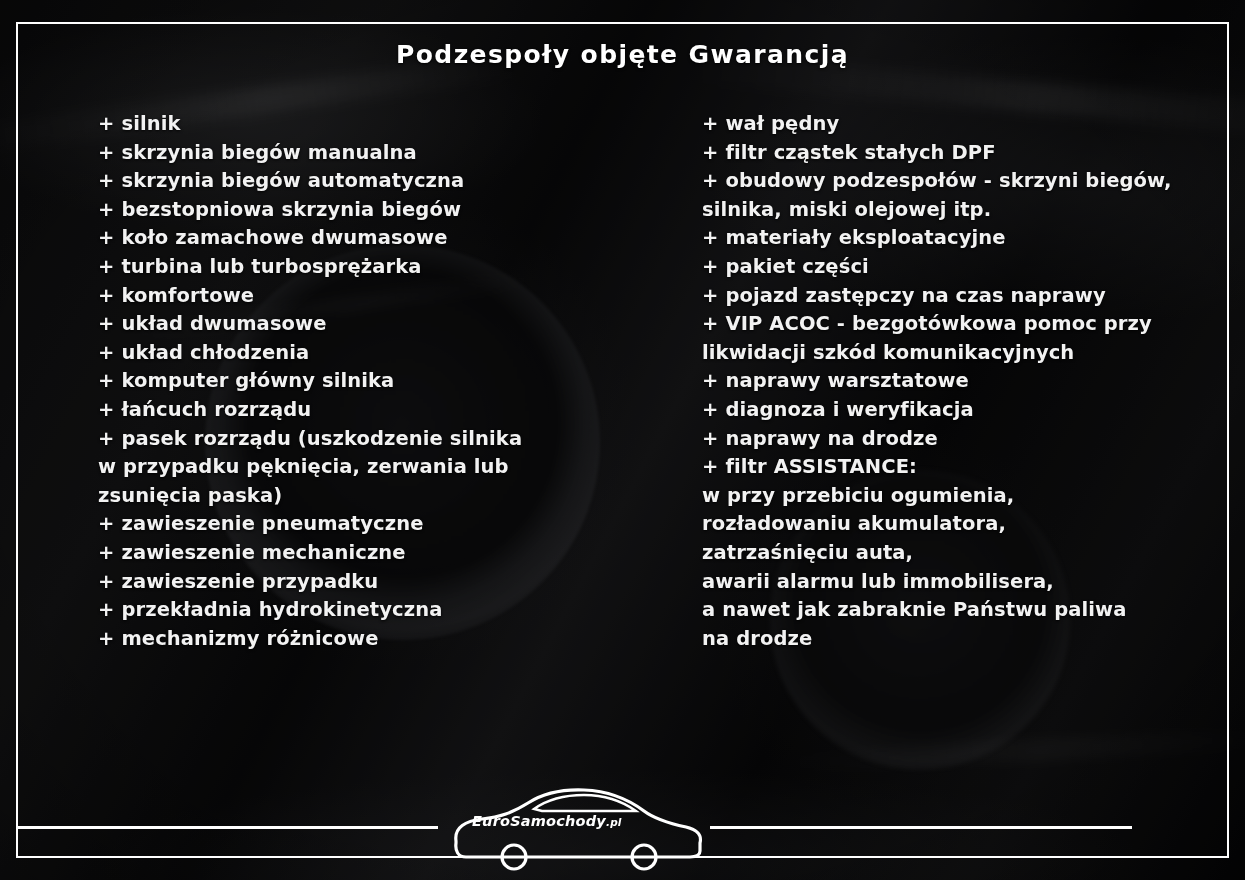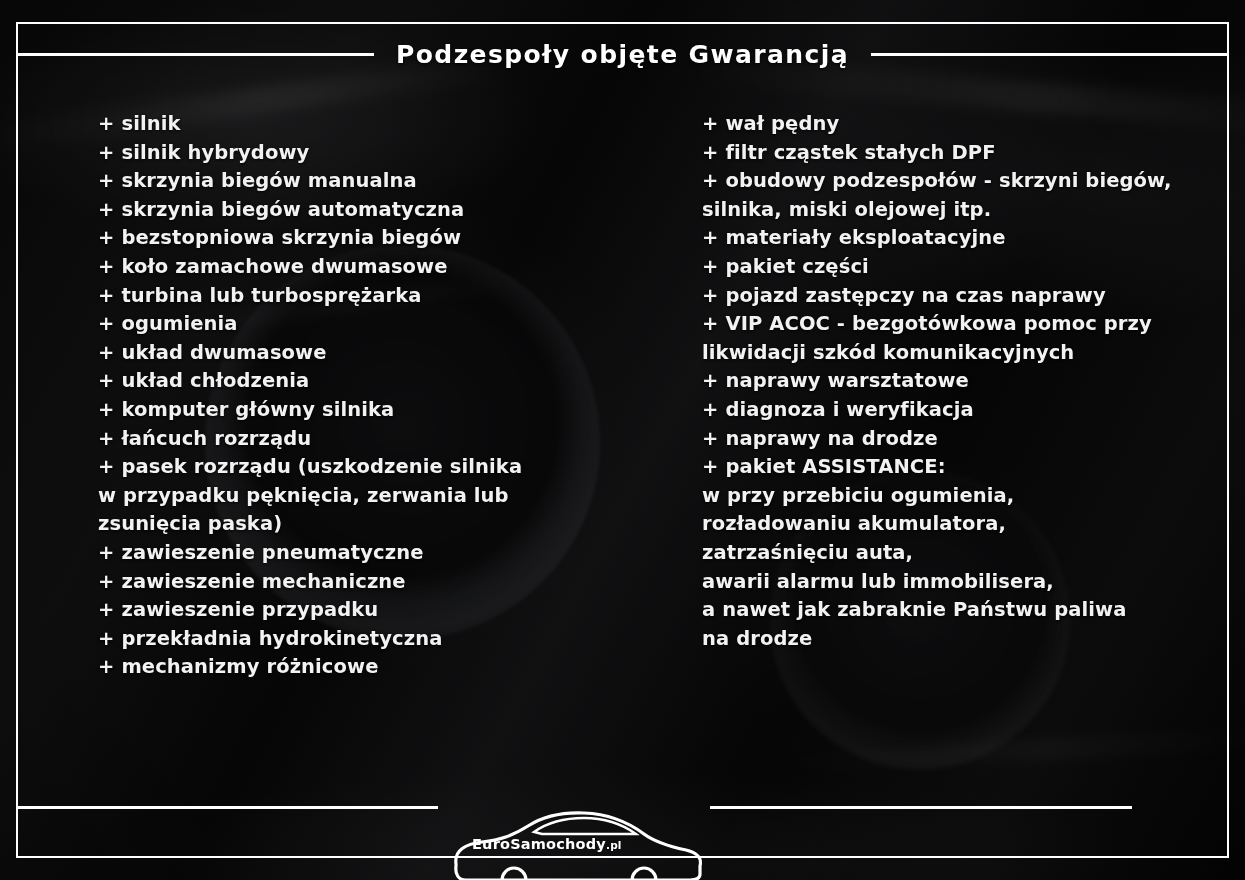--- a/index.html
+++ b/index.html
@@ -75,20 +75,21 @@
   }
 
   
   .title-row {
     position: absolute;
     left: 16px; top: 36px;
     width: 1213px;
     height: 36px;
     display: flex;
     align-items: center;
+    flex-direction: column;
   }
   .rule {
     height: 3px;
     background: #ffffff;
     flex: 1 1 auto;
   }
   .rule.left  { margin-right: 0; }
   .rule.right { margin-left: 0; }
   .title {
     color: #ffffff;
@@ -128,21 +129,22 @@
   ul.items li .plus { margin-right: 7px; }
   ul.items li.cont { padding-left: 0; }
 
   
   .footer-row {
     position: absolute;
     left: 16px; top: 806px;
     width: 1116px;
     height: 42px;
     display: flex;
-    align-items: flex-start;
+    align-items: center;
+    font-style: italic;
   }
   .footer-rule {
     height: 3px;
     background: #ffffff;
     flex: 1 1 auto;
   }
   .logo-wrap {
     position: relative;
     width: 272px;
     height: 88px;
@@ -192,27 +194,26 @@
     <div class="rule left"></div>
     <div class="title">Podzespoły objęte Gwarancją</div>
     <div class="rule right"></div>
   </div>
 
   <div class="columns">
 
     <div class="col col-left">
       <ul class="items">
         <li><span class="plus">+</span><span>silnik</span></li>
-        <li><span class="plus">+</span><span>silnik hybrydowy</span></li>
         <li><span class="plus">+</span><span>skrzynia biegów manualna</span></li>
         <li><span class="plus">+</span><span>skrzynia biegów automatyczna</span></li>
         <li><span class="plus">+</span><span>bezstopniowa skrzynia biegów</span></li>
         <li><span class="plus">+</span><span>koło zamachowe dwumasowe</span></li>
         <li><span class="plus">+</span><span>turbina lub turbosprężarka</span></li>
-        <li><span class="plus">+</span><span>ogumienia</span></li>
+        <li><span class="plus">+</span><span>komfortowe</span></li>
         <li><span class="plus">+</span><span>układ dwumasowe</span></li>
         <li><span class="plus">+</span><span>układ chłodzenia</span></li>
         <li><span class="plus">+</span><span>komputer główny silnika</span></li>
         <li><span class="plus">+</span><span>łańcuch rozrządu</span></li>
         <li><span class="plus">+</span><span>pasek rozrządu (uszkodzenie silnika
  w przypadku pęknięcia, zerwania lub
  zsunięcia paska)</span></li>
         <li><span class="plus">+</span><span>zawieszenie pneumatyczne</span></li>
         <li><span class="plus">+</span><span>zawieszenie mechaniczne</span></li>
         <li><span class="plus">+</span><span>zawieszenie przypadku</span></li>
@@ -228,21 +229,21 @@
         <li><span class="plus">+</span><span>obudowy podzespołów - skrzyni biegów,
  silnika, miski olejowej itp.</span></li>
         <li><span class="plus">+</span><span>materiały eksploatacyjne</span></li>
         <li><span class="plus">+</span><span>pakiet części</span></li>
         <li><span class="plus">+</span><span>pojazd zastępczy na czas naprawy</span></li>
         <li><span class="plus">+</span><span>VIP ACOC - bezgotówkowa pomoc przy
  likwidacji szkód komunikacyjnych</span></li>
         <li><span class="plus">+</span><span>naprawy warsztatowe</span></li>
         <li><span class="plus">+</span><span>diagnoza i weryfikacja</span></li>
         <li><span class="plus">+</span><span>naprawy na drodze</span></li>
-        <li><span class="plus">+</span><span>pakiet ASSISTANCE:</span></li>
+        <li><span class="plus">+</span><span>filtr ASSISTANCE:</span></li>
         <li class="cont"><span>w przy przebiciu ogumienia,</span></li>
         <li class="cont"><span>rozładowaniu akumulatora,</span></li>
         <li class="cont"><span>zatrzaśnięciu auta,</span></li>
         <li class="cont"><span>awarii alarmu lub immobilisera,</span></li>
         <li class="cont"><span>a nawet jak zabraknie Państwu paliwa</span></li>
         <li class="cont"><span>na drodze</span></li>
       </ul>
     </div>
   </div>
 

